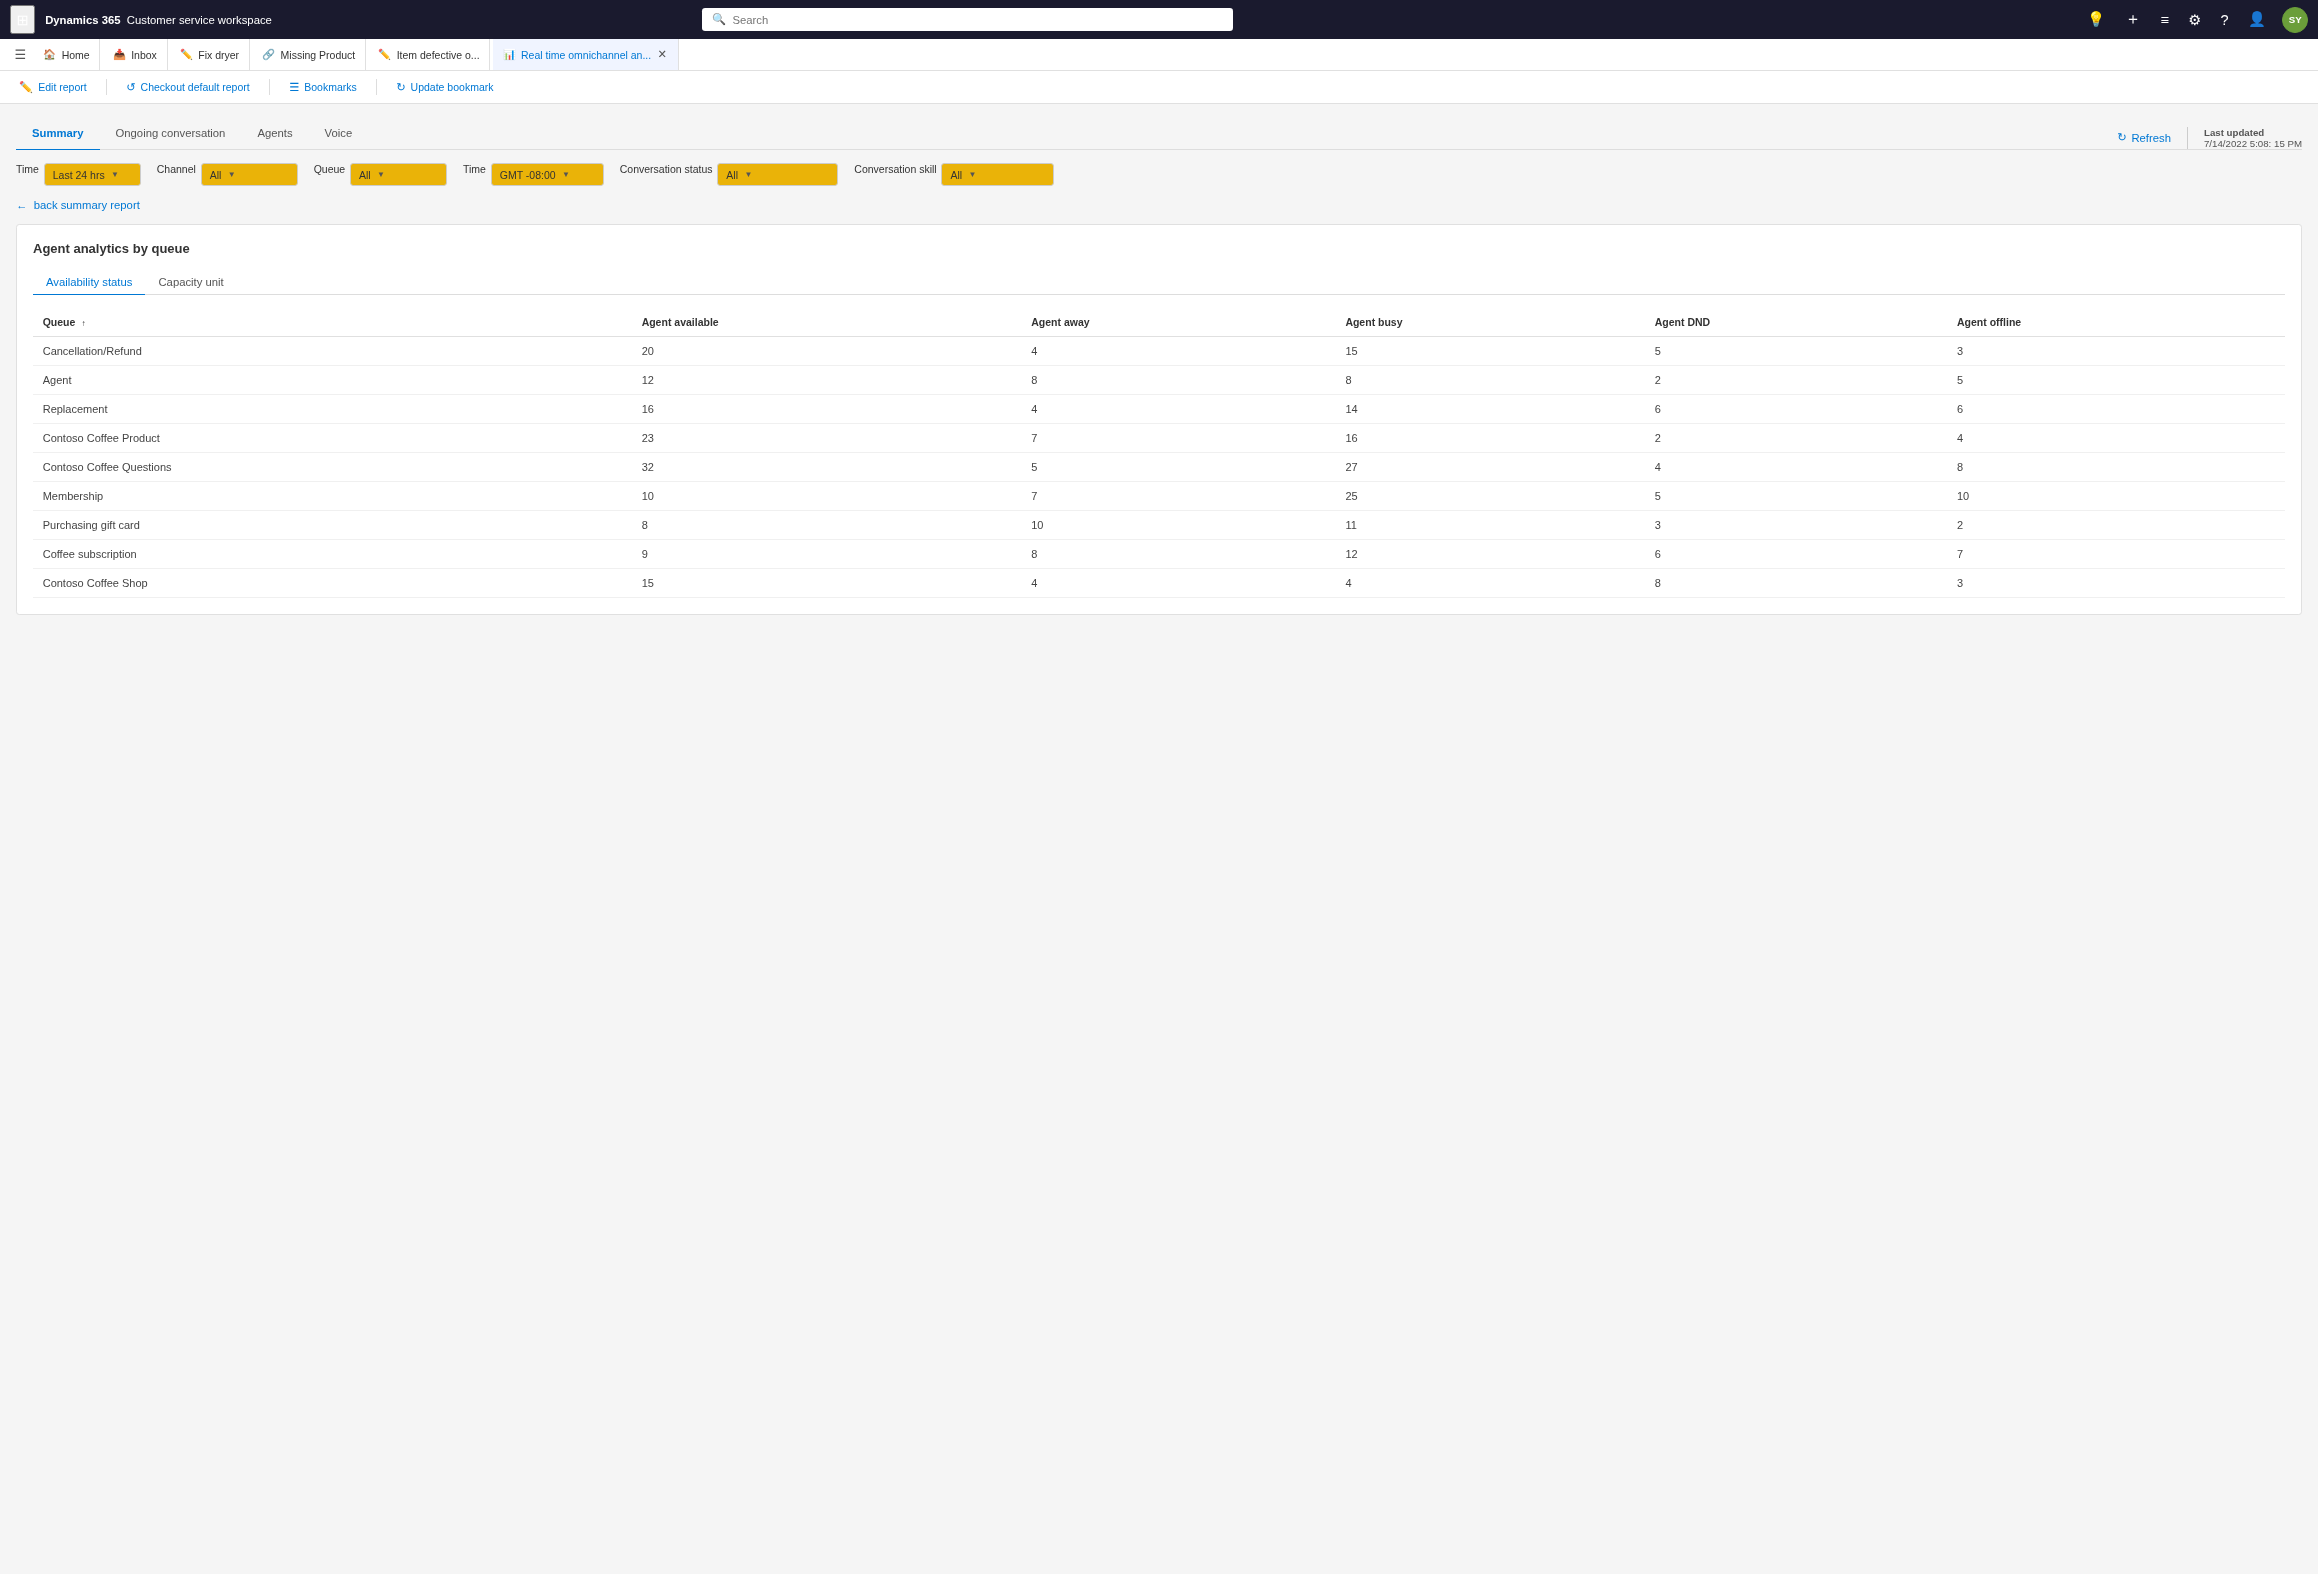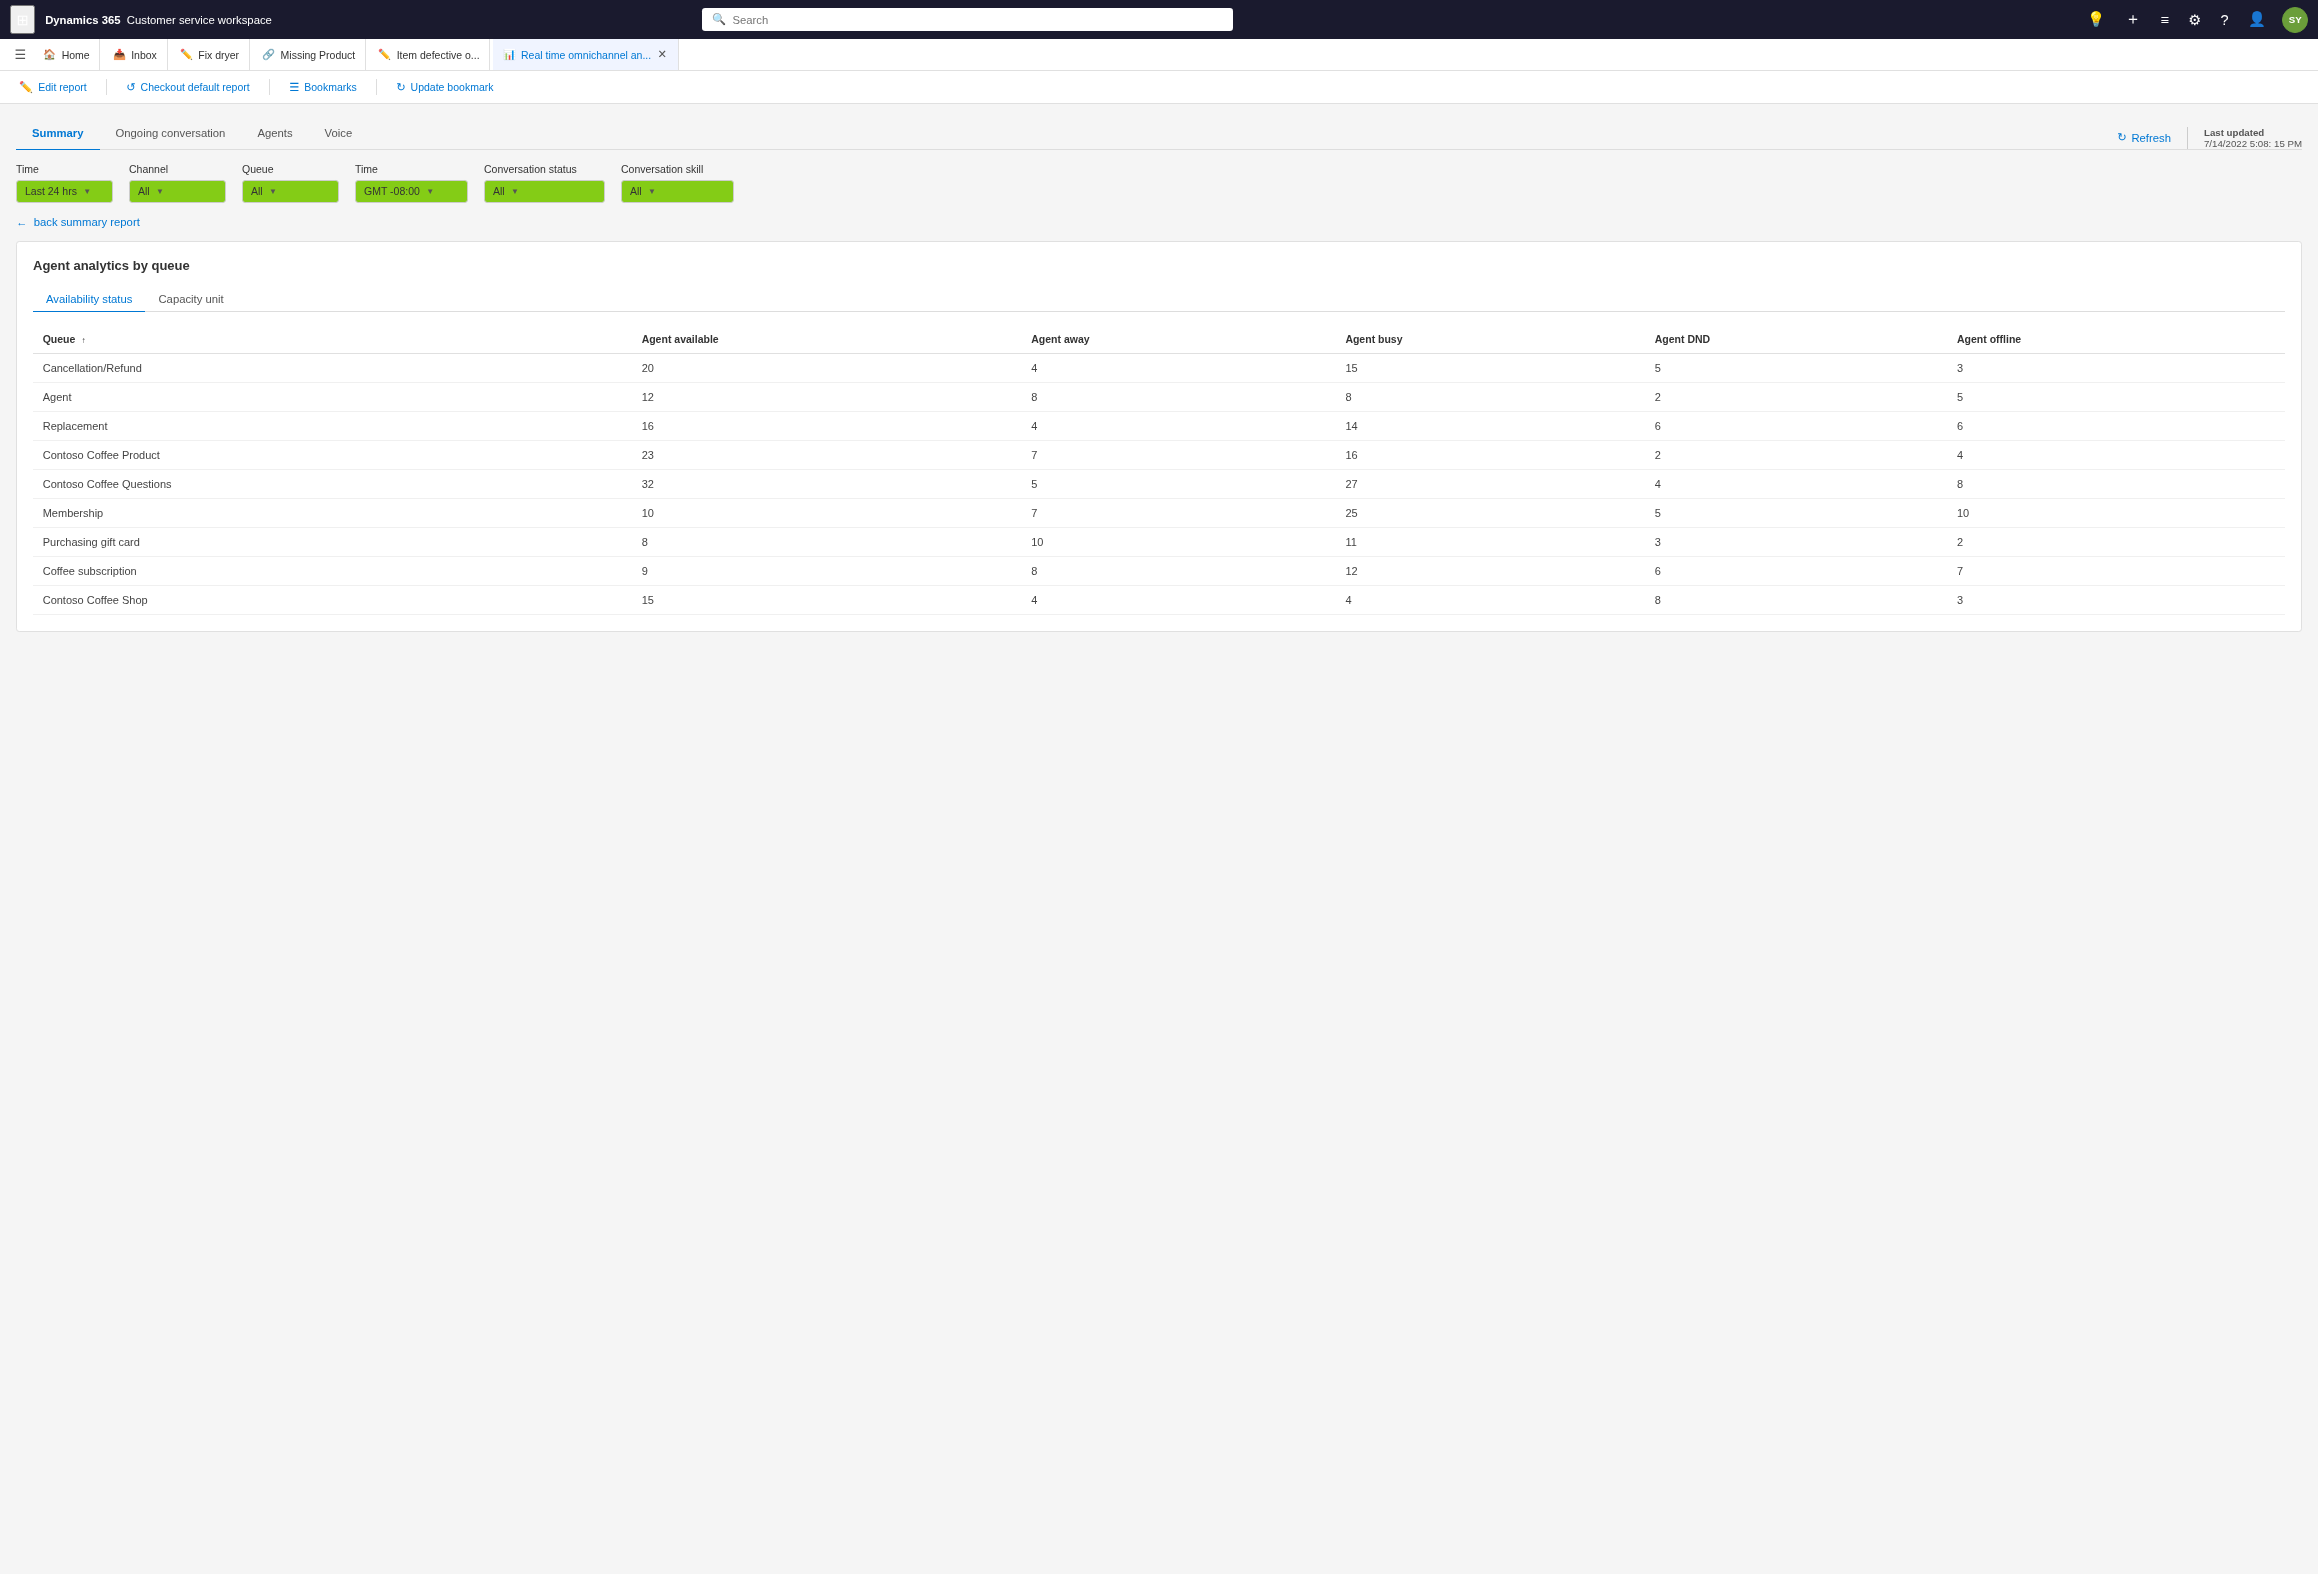--- a/index.html
+++ b/index.html
@@ -199,28 +199,28 @@
     .last-updated-label { font-weight: 600; display: block; }
 
     
     .filters-row {
       display: flex;
       align-items: flex-start;
       gap: 16px;
       margin: 13px 0;
       flex-wrap: wrap;
     }
-    .filter-group { display: flex; flex-direction: column; gap: 4.8px; }
+    .filter-group { display: flex; flex-direction: row; gap: 4.8px; }
     .filter-label { font-size: 10.5px; color: #333; }
     .filter-select {
       display: flex;
       align-items: center;
       border: 0.8px solid #ccc;
       border-radius: 3.2px;
-      background: #84cc16;
+      background: #eab308;
       padding: 4.8px 8px;
       gap: 6.4px;
       cursor: pointer;
       font-size: 10.5px;
       min-width: 97px;
     }
     .filter-select .chev { color: #555; font-size: 8px; }
 
     
     .back-link {

